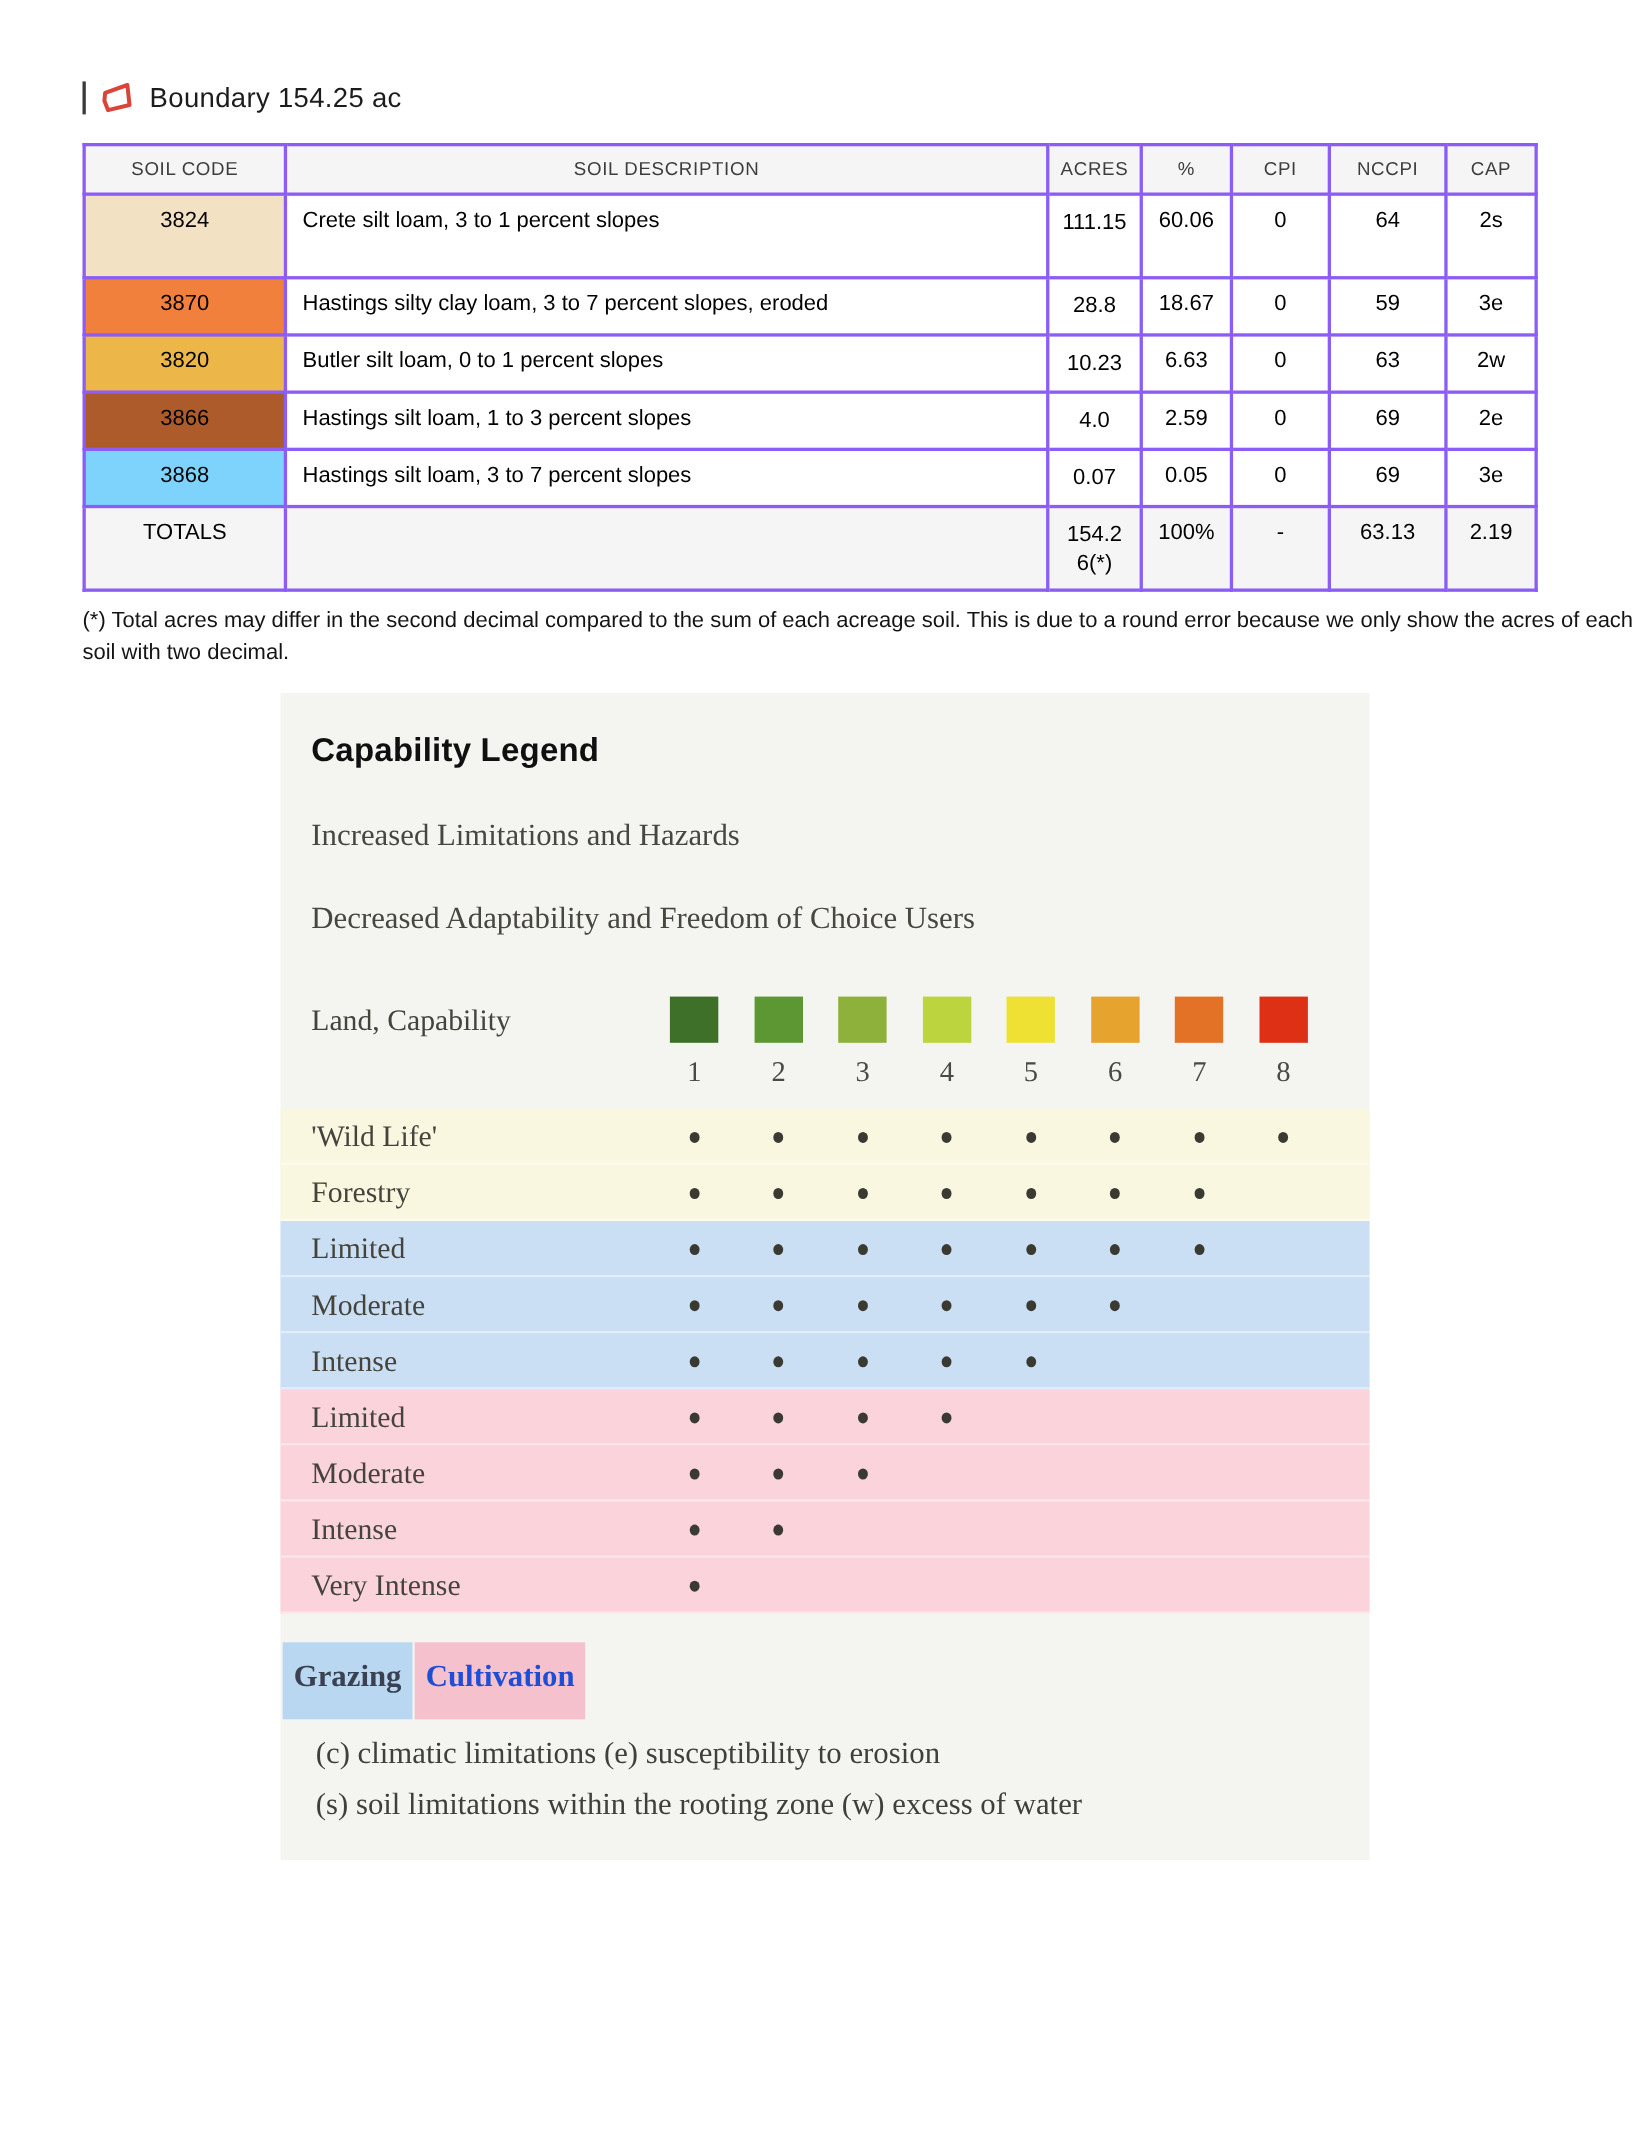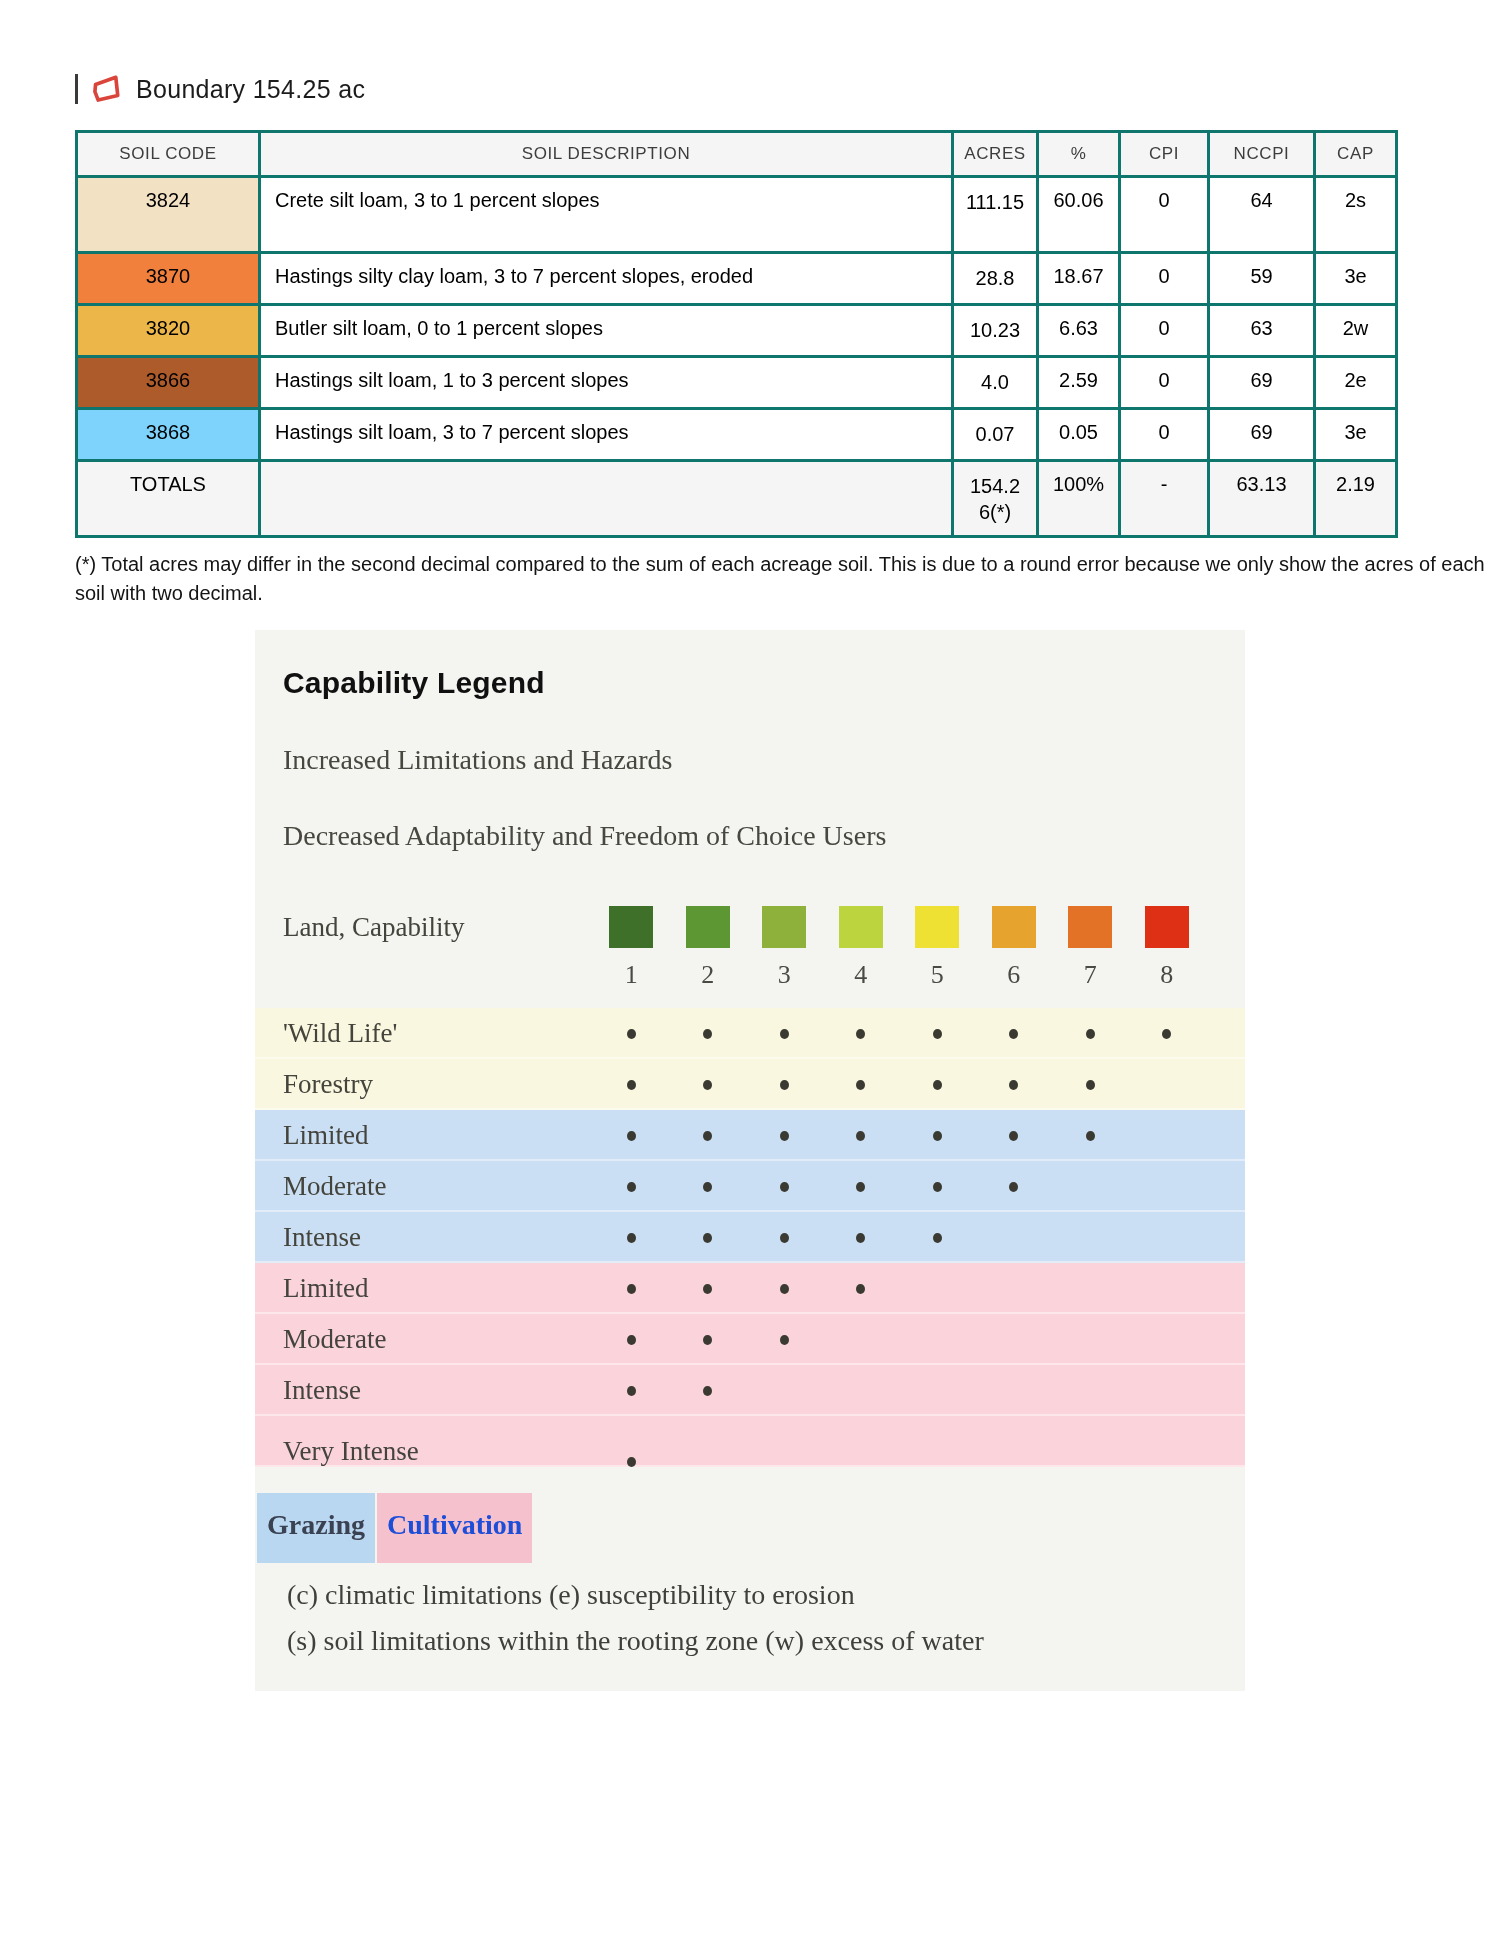--- a/index.html
+++ b/index.html
@@ -7,21 +7,21 @@
   .page{padding:70px 0 0 75px;}
 
   
   .doc-header{display:flex;align-items:center;height:38px;margin-bottom:22px;}
   .vbar{display:inline-block;width:3px;height:30px;background:#3a3a3a;margin-right:12px;}
   .boundary-icon{display:inline-flex;align-items:center;margin-right:14px;}
   .doc-title{font-size:25px;color:#1c1c1c;letter-spacing:.3px;}
 
   
   table.soil-table{border-collapse:collapse;table-layout:fixed;width:1320px;}
-  .soil-table th,.soil-table td{border:3px solid #0f766e;vertical-align:top;}
+  .soil-table th,.soil-table td{border:3px solid #8b5cf6;vertical-align:top;}
   .soil-table th{background:#f5f5f5;color:#3d3d3d;font-weight:normal;font-size:17px;letter-spacing:.6px;height:40px;vertical-align:middle;}
   .soil-table td{font-size:20px;color:#000;text-align:center;padding:11px 4px 2px 4px;}
   .soil-table td.desc{text-align:left;padding-left:14px;}
   tr.r-tall td{height:60px;}
   tr.r-std td{height:36px;}
   tr.r-totals td{height:60px;background:#f5f5f5;}
   .acres-wrap{display:inline-block;max-width:60px;word-break:break-all;line-height:1.3;}
 
   .footnote{width:1425px;margin:12px 0 0 0;font-size:20px;line-height:1.45;color:#141414;}
 
@@ -373,21 +373,21 @@
               <span class="dot"></span>
             </div>
             <div class="col"></div>
             <div class="col"></div>
             <div class="col"></div>
             <div class="col"></div>
             <div class="col"></div>
             <div class="col"></div>
           </div>
         </div>
-        <div class="matrix-row" style="background: rgb(251, 211, 219); align-items: flex-end;">
+        <div class="matrix-row" style="background: rgb(251, 211, 219);">
           <div class="matrix-label">Very Intense</div>
           <div class="cols">
             <div class="col">
               <span class="dot"></span>
             </div>
             <div class="col"></div>
             <div class="col"></div>
             <div class="col"></div>
             <div class="col"></div>
             <div class="col"></div>

